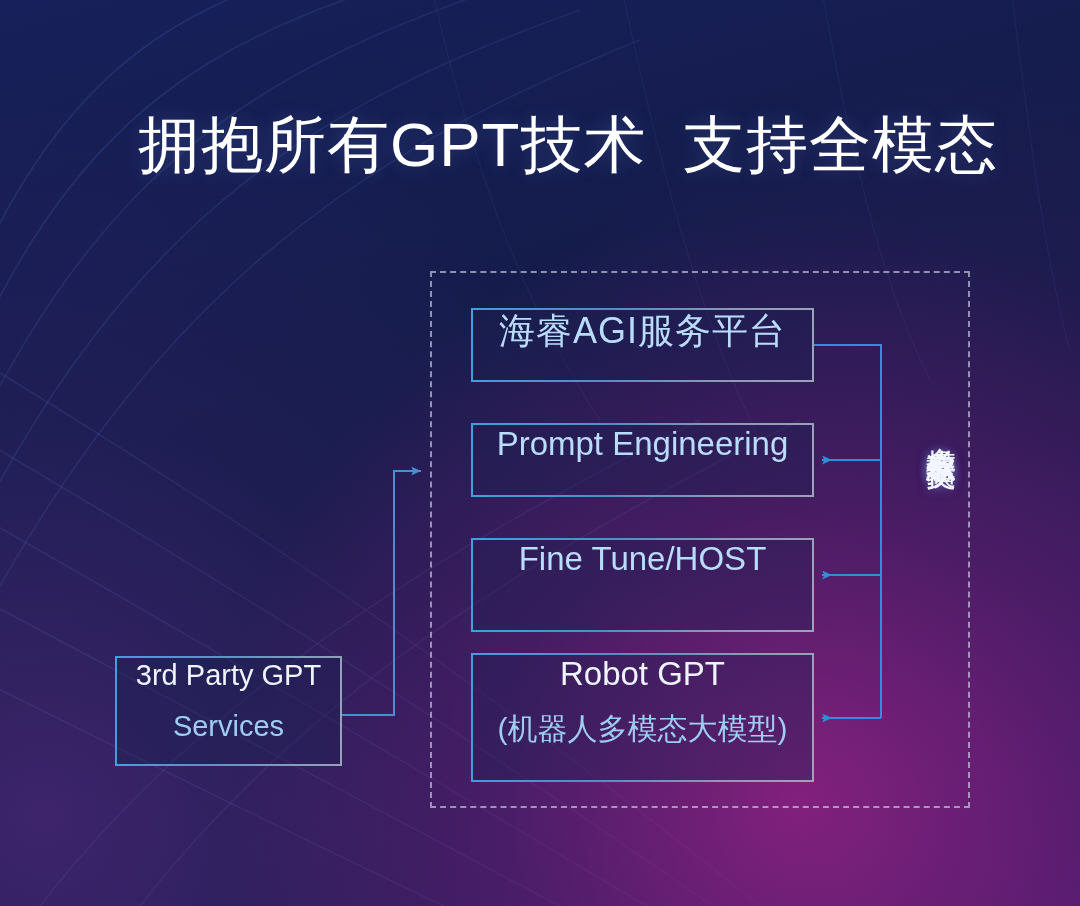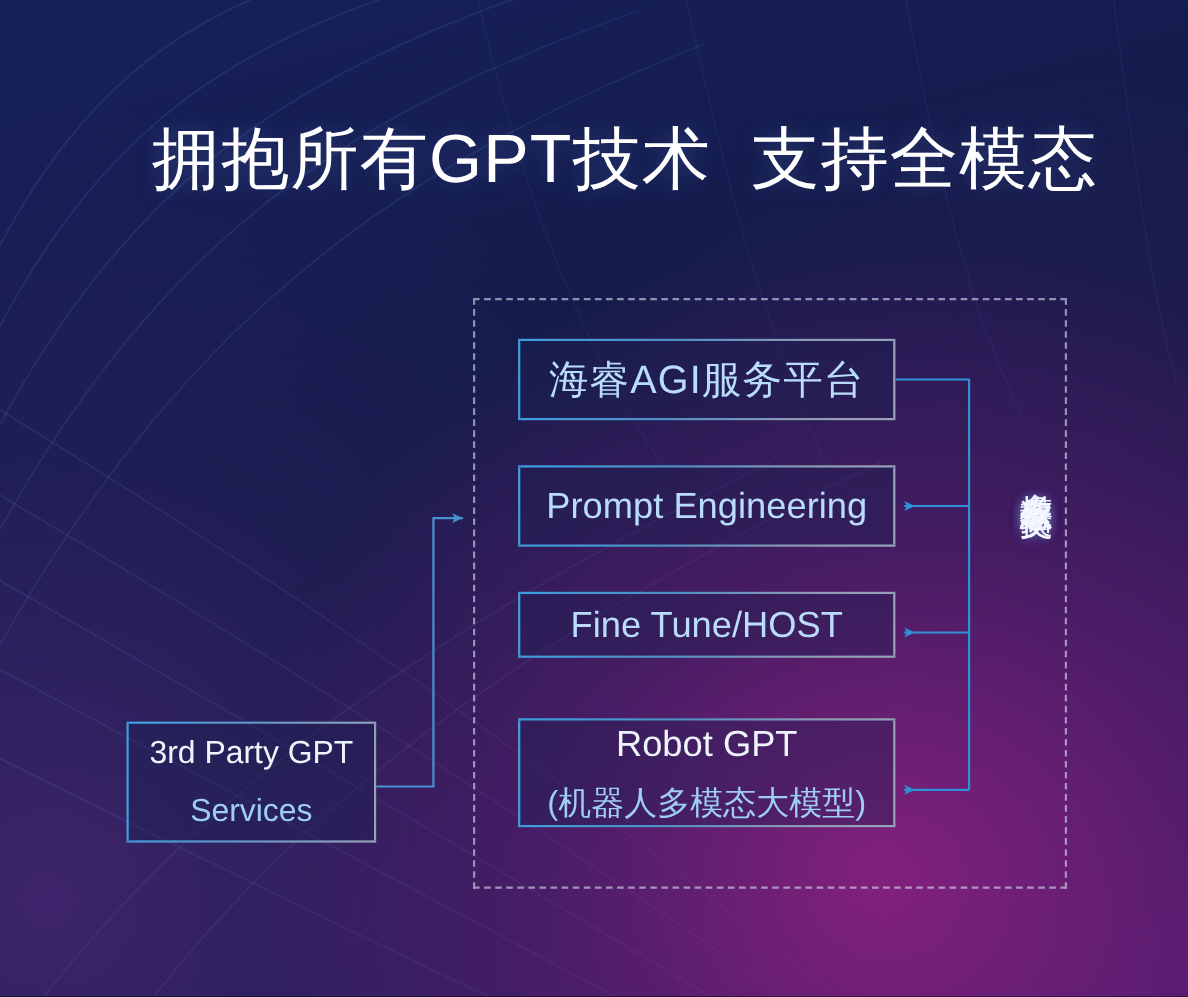--- a/index.html
+++ b/index.html
@@ -59,21 +59,21 @@
   
   .node {
     position: absolute;
     box-sizing: border-box;
     border: 2px solid;
     border-image: linear-gradient(100deg, #3f9fe0 0%, #4f8fc4 40%, #8e9ab4 75%, #9aa3ba 100%) 1;
     background: rgba(22, 32, 80, 0.34);
     display: flex;
     flex-direction: column;
     align-items: center;
-    justify-content: center;
+    justify-content: flex-start;
     text-align: center;
     line-height: 1.18;
   }
   .node .line-main {
     font-size: 33px;
     color: #b9dcfa;
     white-space: nowrap;
   }
   .node .line-main.cn {
     font-size: 36px;
@@ -84,22 +84,22 @@
   }
   .node .line-sub {
     font-size: 30px;
     color: #9fcdf2;
     white-space: nowrap;
     margin-top: 17px;
   }
 
   #node-agi      { left: 471px; top: 308px;  width: 343px; height: 74px; }
   #node-prompt   { left: 471px; top: 423px;  width: 343px; height: 74px; }
-  #node-finetune { left: 471px; top: 538px;  width: 343px; height: 60px; }
-  #node-robot    { left: 471px; top: 653px;  width: 343px; height: 99px; }
+  #node-finetune { left: 471px; top: 538px;  width: 343px; height: 94px; }
+  #node-robot    { left: 471px; top: 653px;  width: 343px; height: 129px; }
   #node-thirdparty {
     left: 115px; top: 656px; width: 227px; height: 110px;
     border-image: linear-gradient(100deg, #3f9fe0 0%, #5f93c6 45%, #98a2b8 100%) 1;
   }
   #node-thirdparty .line-main { font-size: 29px; }
   #node-thirdparty .line-sub  { font-size: 29px; }
 
   
   .connectors {
     position: absolute;

